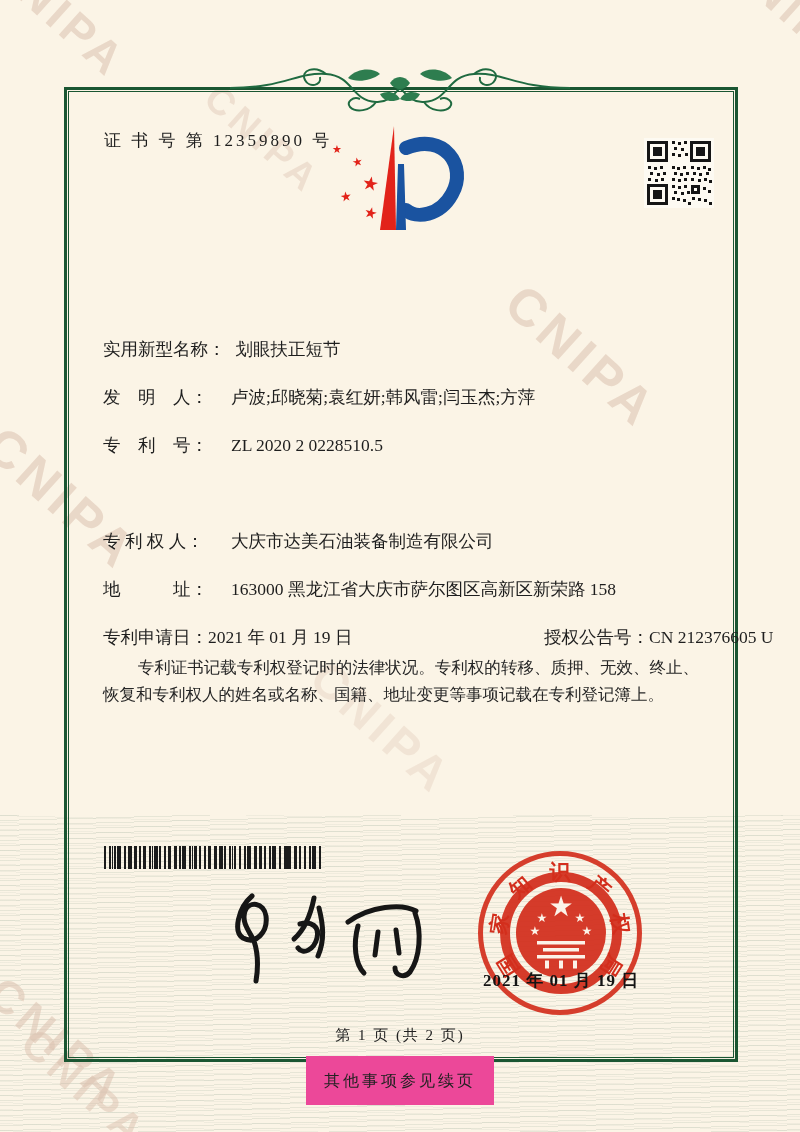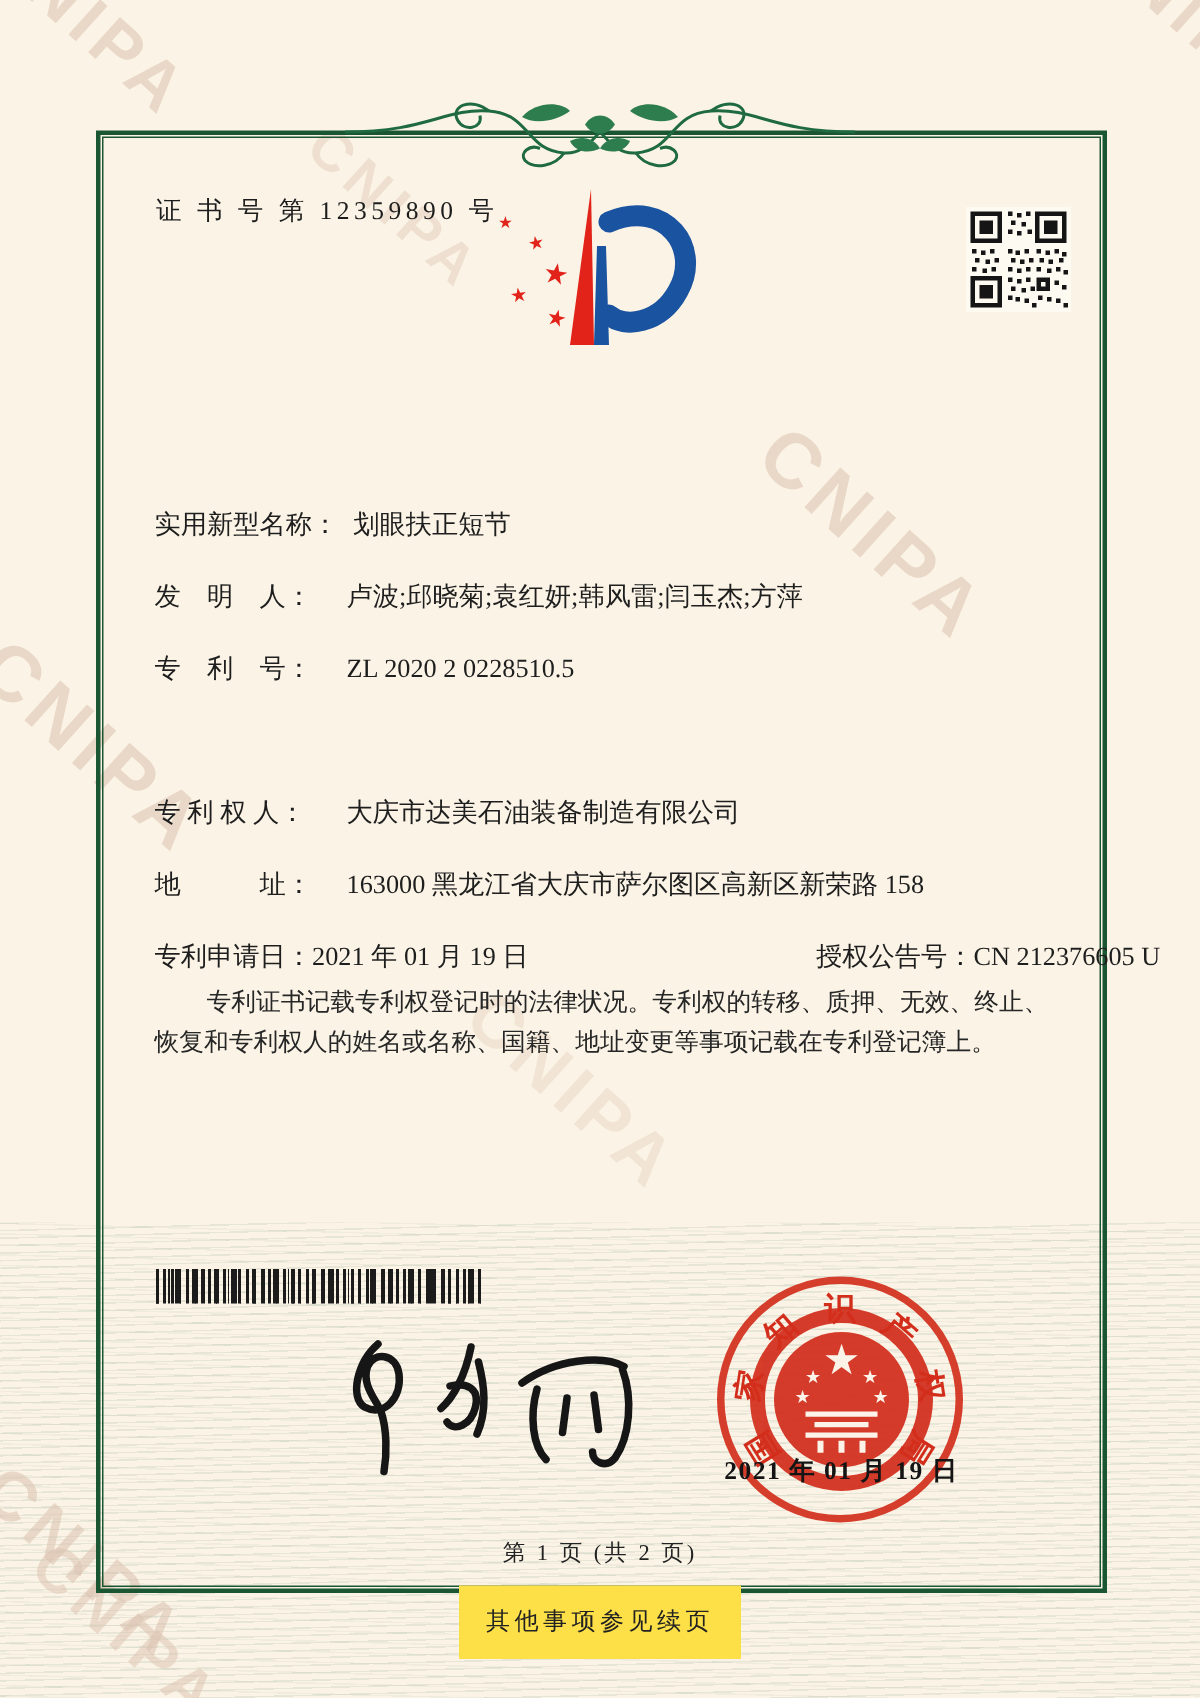--- a/index.html
+++ b/index.html
@@ -69,21 +69,21 @@
     font-size:21px;font-weight:bold;color:#d32e1c;transform-origin:center;
   }
   .emblem{position:absolute;left:497px;top:869px;}
   .seal-date{
     position:absolute;left:468px;top:969px;width:186px;text-align:center;
     font-size:17px;font-weight:bold;color:#141414;letter-spacing:1px;
   }
   
   .page-num{position:absolute;left:0;right:0;top:1026px;text-align:center;font-size:15px;letter-spacing:2px;color:#222;}
   .cont-note{position:absolute;left:0;right:0;top:1071px;text-align:center;font-size:16px;color:#222;}
-  .cont-note span{background:#fde047;padding:16px 18px;letter-spacing:3px;text-align:right;}
+  .cont-note span{background:#ec4899;padding:16px 18px;letter-spacing:3px;text-align:right;}
 </style>
 </head>
 <body>
 
 <div id="page">
 
   <div class="waves"></div>
 
   <div class="wm" style="left:-24px;top:-14px;font-size:46px;opacity:.55">CNIPA</div>
   <div class="wm" style="left:712px;top:-16px;font-size:44px;opacity:.55">CNIPA</div>

